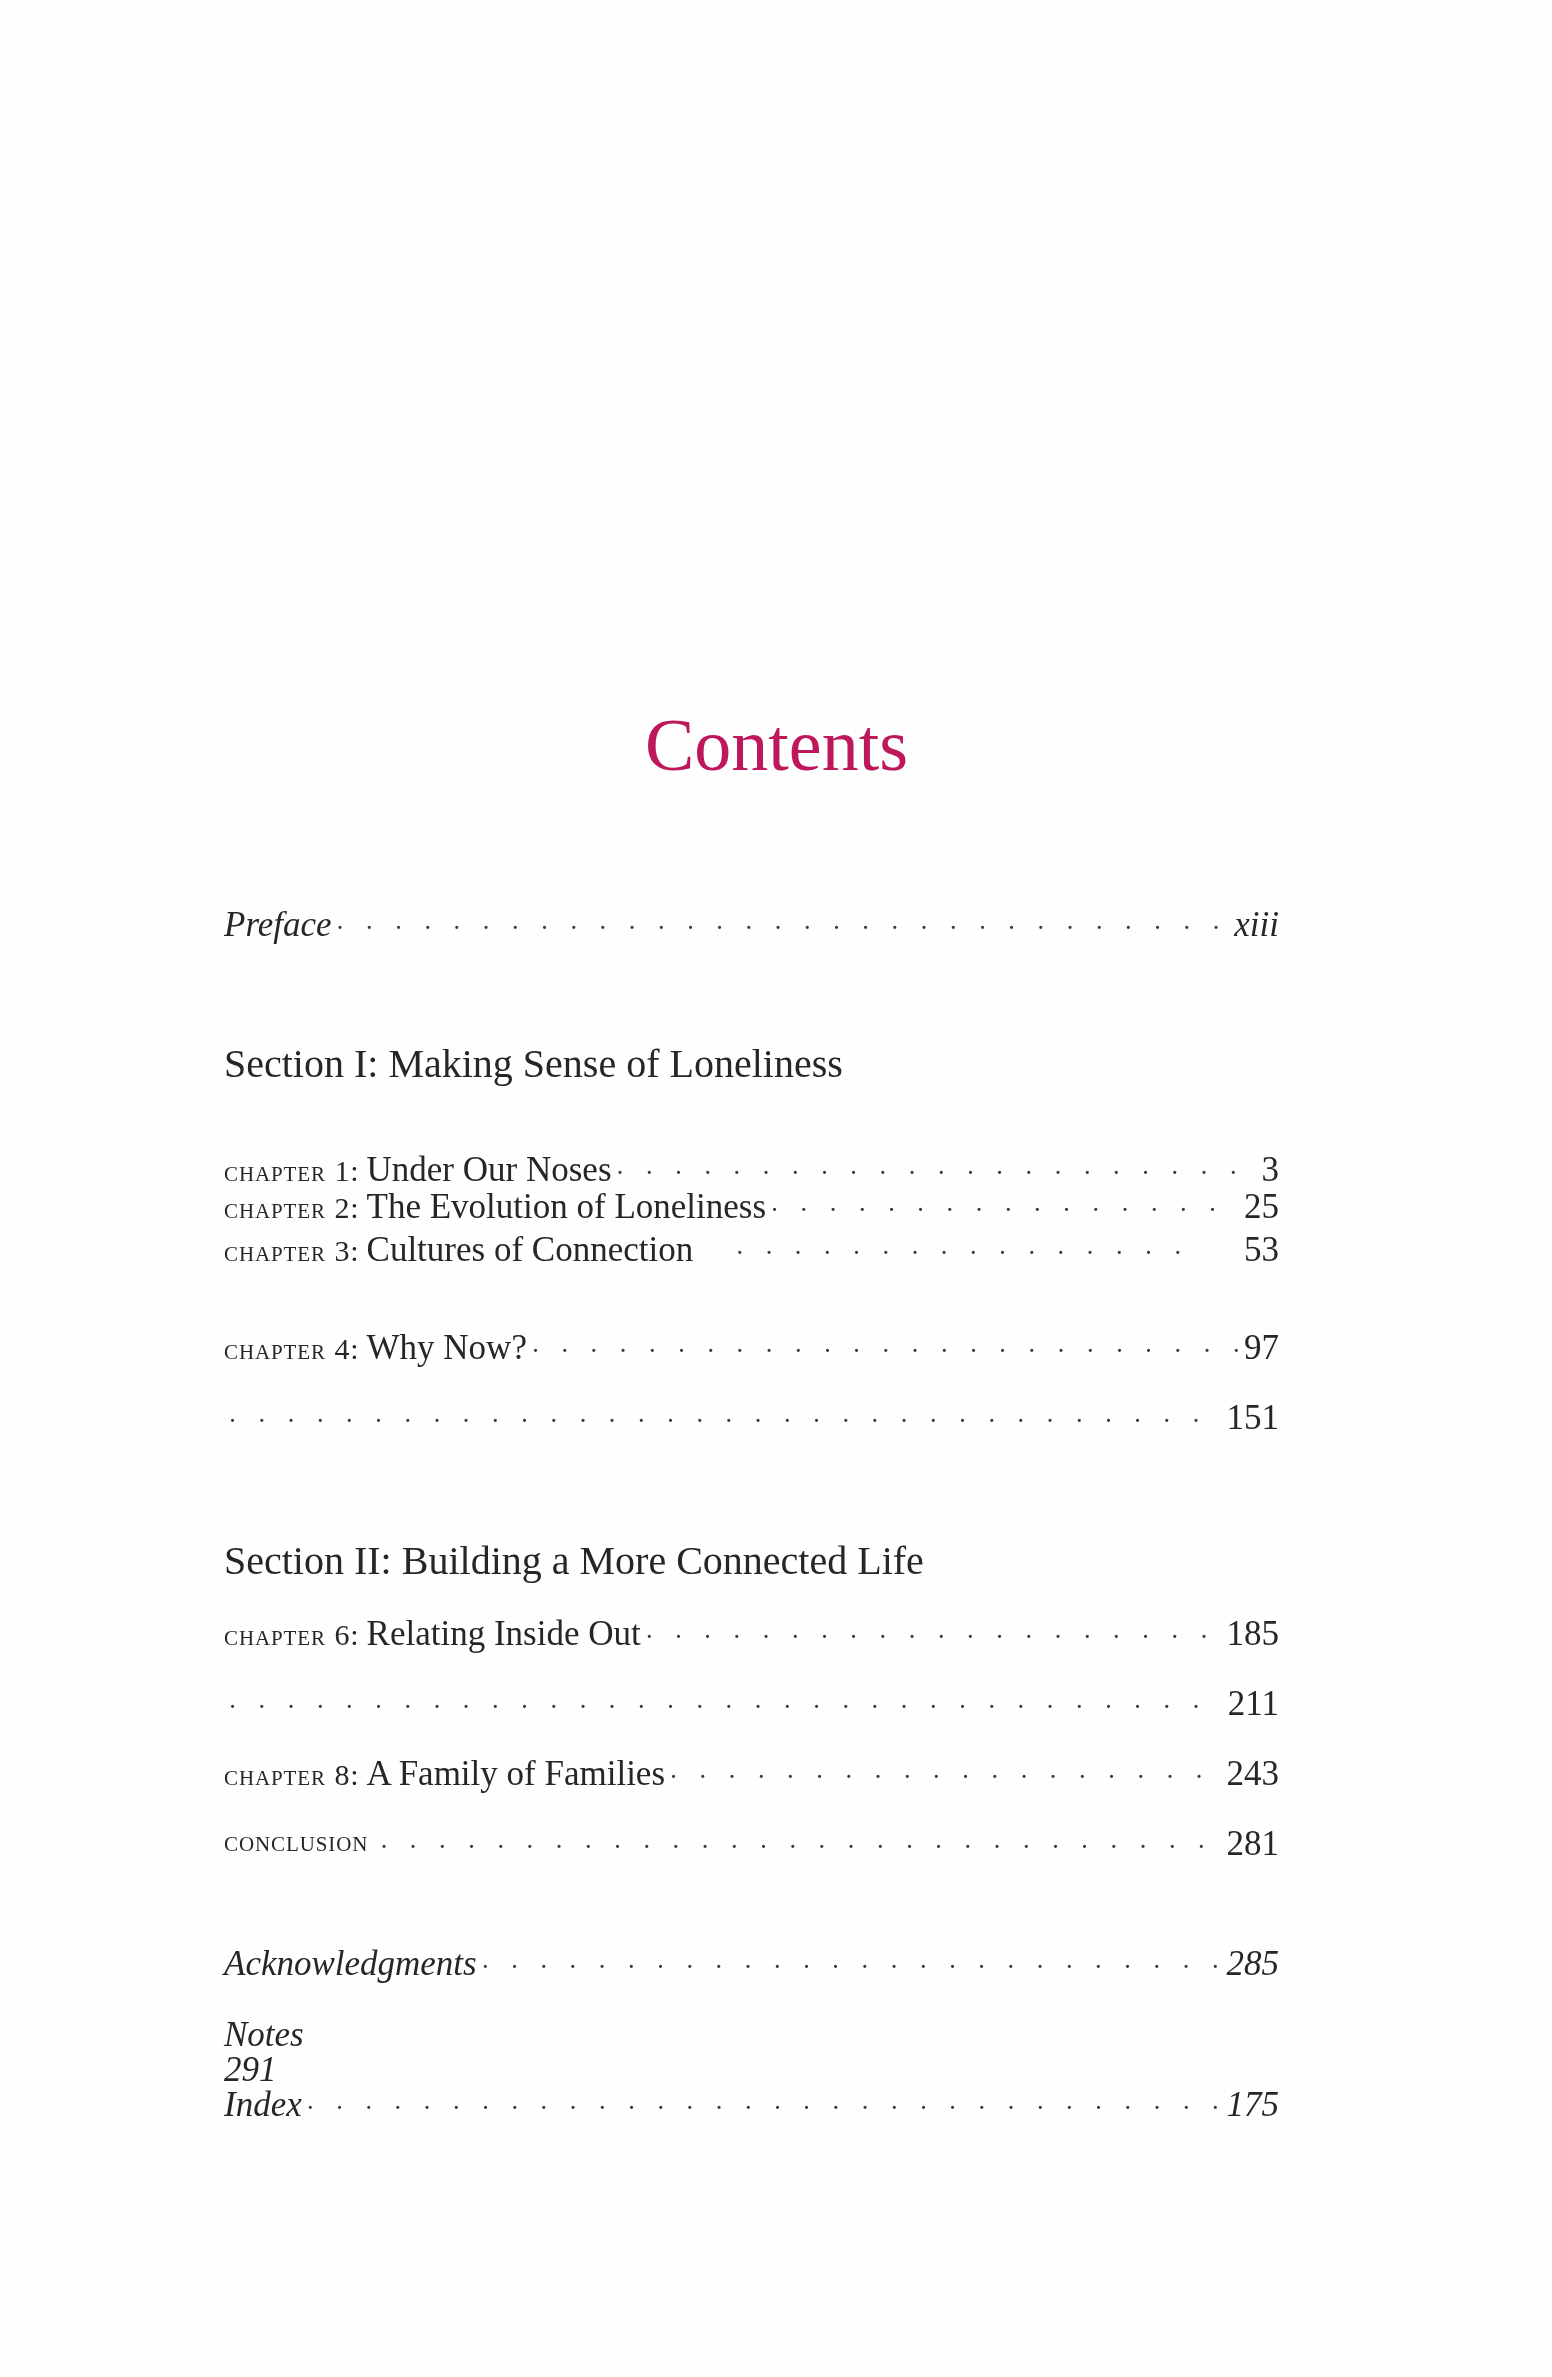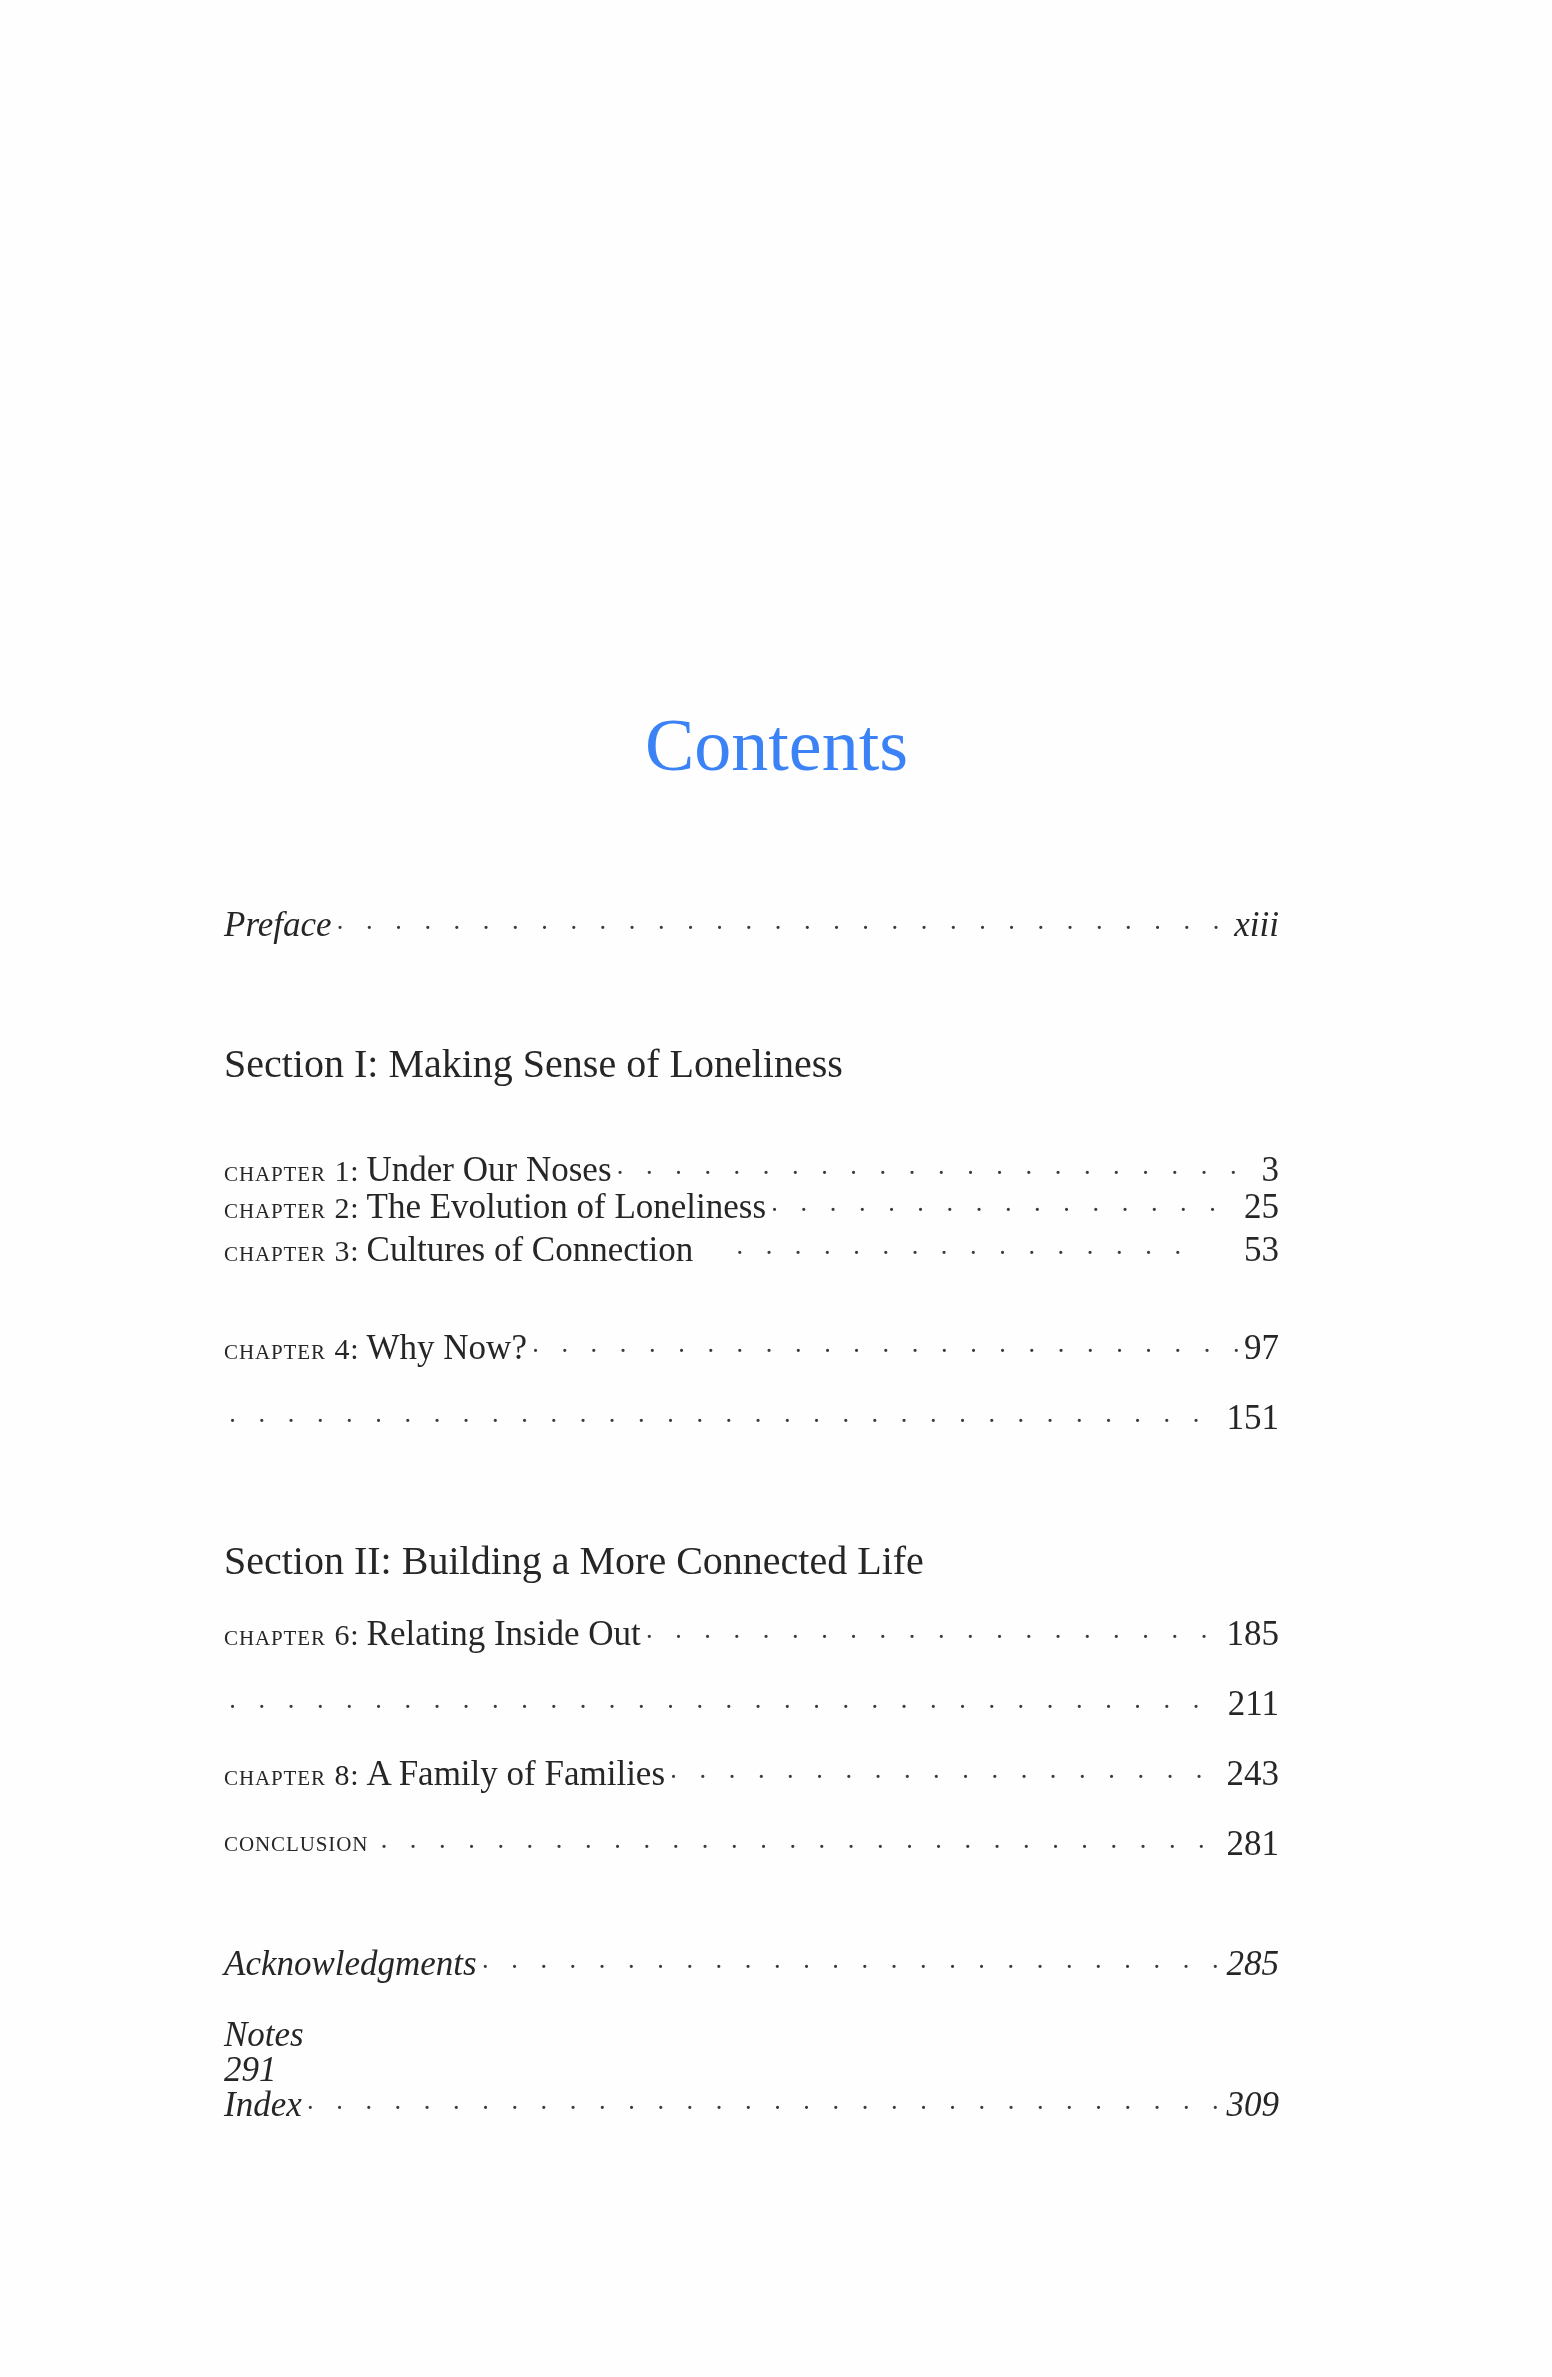--- a/index.html
+++ b/index.html
@@ -1,20 +1,20 @@
 <!DOCTYPE html>
 <html style="font-size:14px"><head>
 <meta charset="utf-8">
 <style>
   html, body { margin:0; padding:0; background:#ffffff; }
   body { width:1553px; height:2377px; position:relative; overflow:hidden;
          font-family:"Liberation Serif","DejaVu Serif",serif; color:#262626; }
   .page { position:absolute; left:0; top:0; width:1553px; height:2377px; background:#fefefe; }
   .title { position:absolute; left:0; width:1553px; top:651px; height:88px; line-height:88px;
-           text-align:center; font-size:74px; color:#3b82f6; font-weight:normal; }
+           text-align:center; font-size:74px; color:#be185d; font-weight:normal; }
   .row { position:absolute; left:224px; width:1055px; height:44px; display:flex; align-items:flex-start; }
   .row .label { white-space:nowrap; flex:0 0 auto; line-height:1; }
   .row .leader { flex:1 1 auto; overflow:hidden; white-space:nowrap; line-height:1;
                  letter-spacing:8px; color:#3a3a3a; margin:0 5.3px; font-size:26.4px; }
   .row .page-num { flex:0 0 auto; white-space:nowrap; line-height:1; }
   .ital { font-style:italic; font-size:35px; }
   .std { font-size:35px; }
   .sc { font-variant:small-caps; font-size:30px; letter-spacing:0.9px; margin-right:7px; }
   .section { position:absolute; left:224px; font-size:40px; white-space:nowrap; line-height:1; }
 </style>
@@ -95,17 +95,17 @@
 
   <div class="row" style="top:2017px;flex-direction:column;">
     <span class="label ital">Notes</span>
     <span class="leader">. . . . . . . . . . . . . . . . . . . . . . . . . . . . . . . . . . . . . . . . . . . . . . . . . . . . . . . . . . . . . . . . . . . . . . . . . . . . . . . . . . . . . . . . . . . . . . . .</span>
     <span class="page-num ital">291</span>
   </div>
 
   <div class="row" style="top:2087px;">
     <span class="label ital">Index</span>
     <span class="leader">. . . . . . . . . . . . . . . . . . . . . . . . . . . . . . . . . . . . . . . . . . . . . . . . . . . . . . . . . . . . . . . . . . . . . . . . . . . . . . . . . . . . . . . . . . . . . . . .</span>
-    <span class="page-num ital">309</span>
+    <span class="page-num ital">175</span>
   </div>
 
 </div>
 
 
 </body></html>

